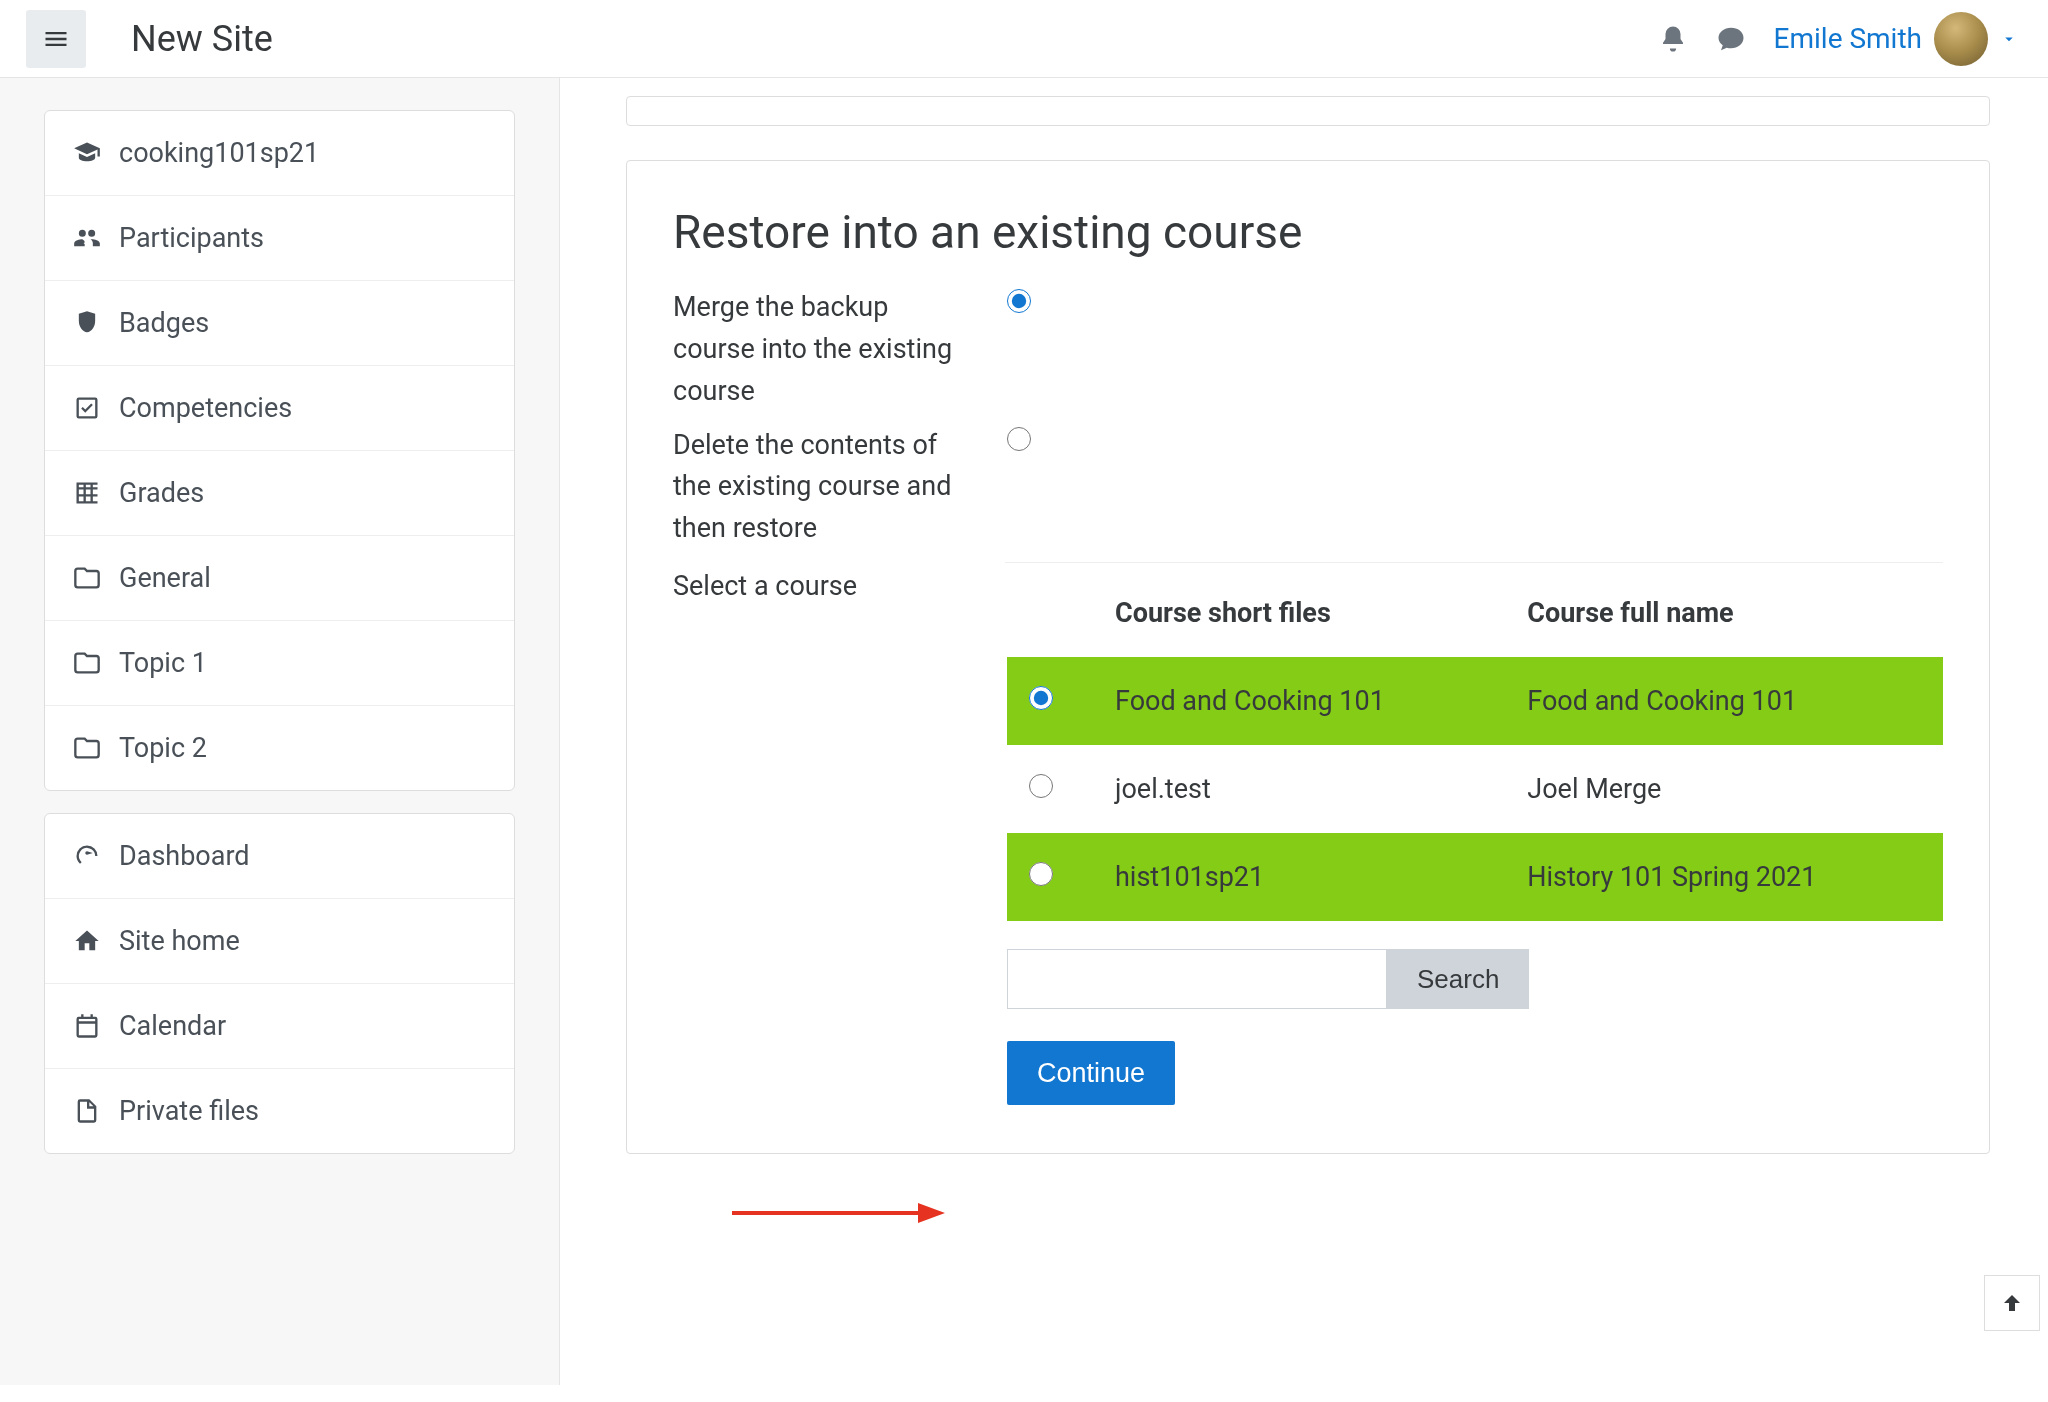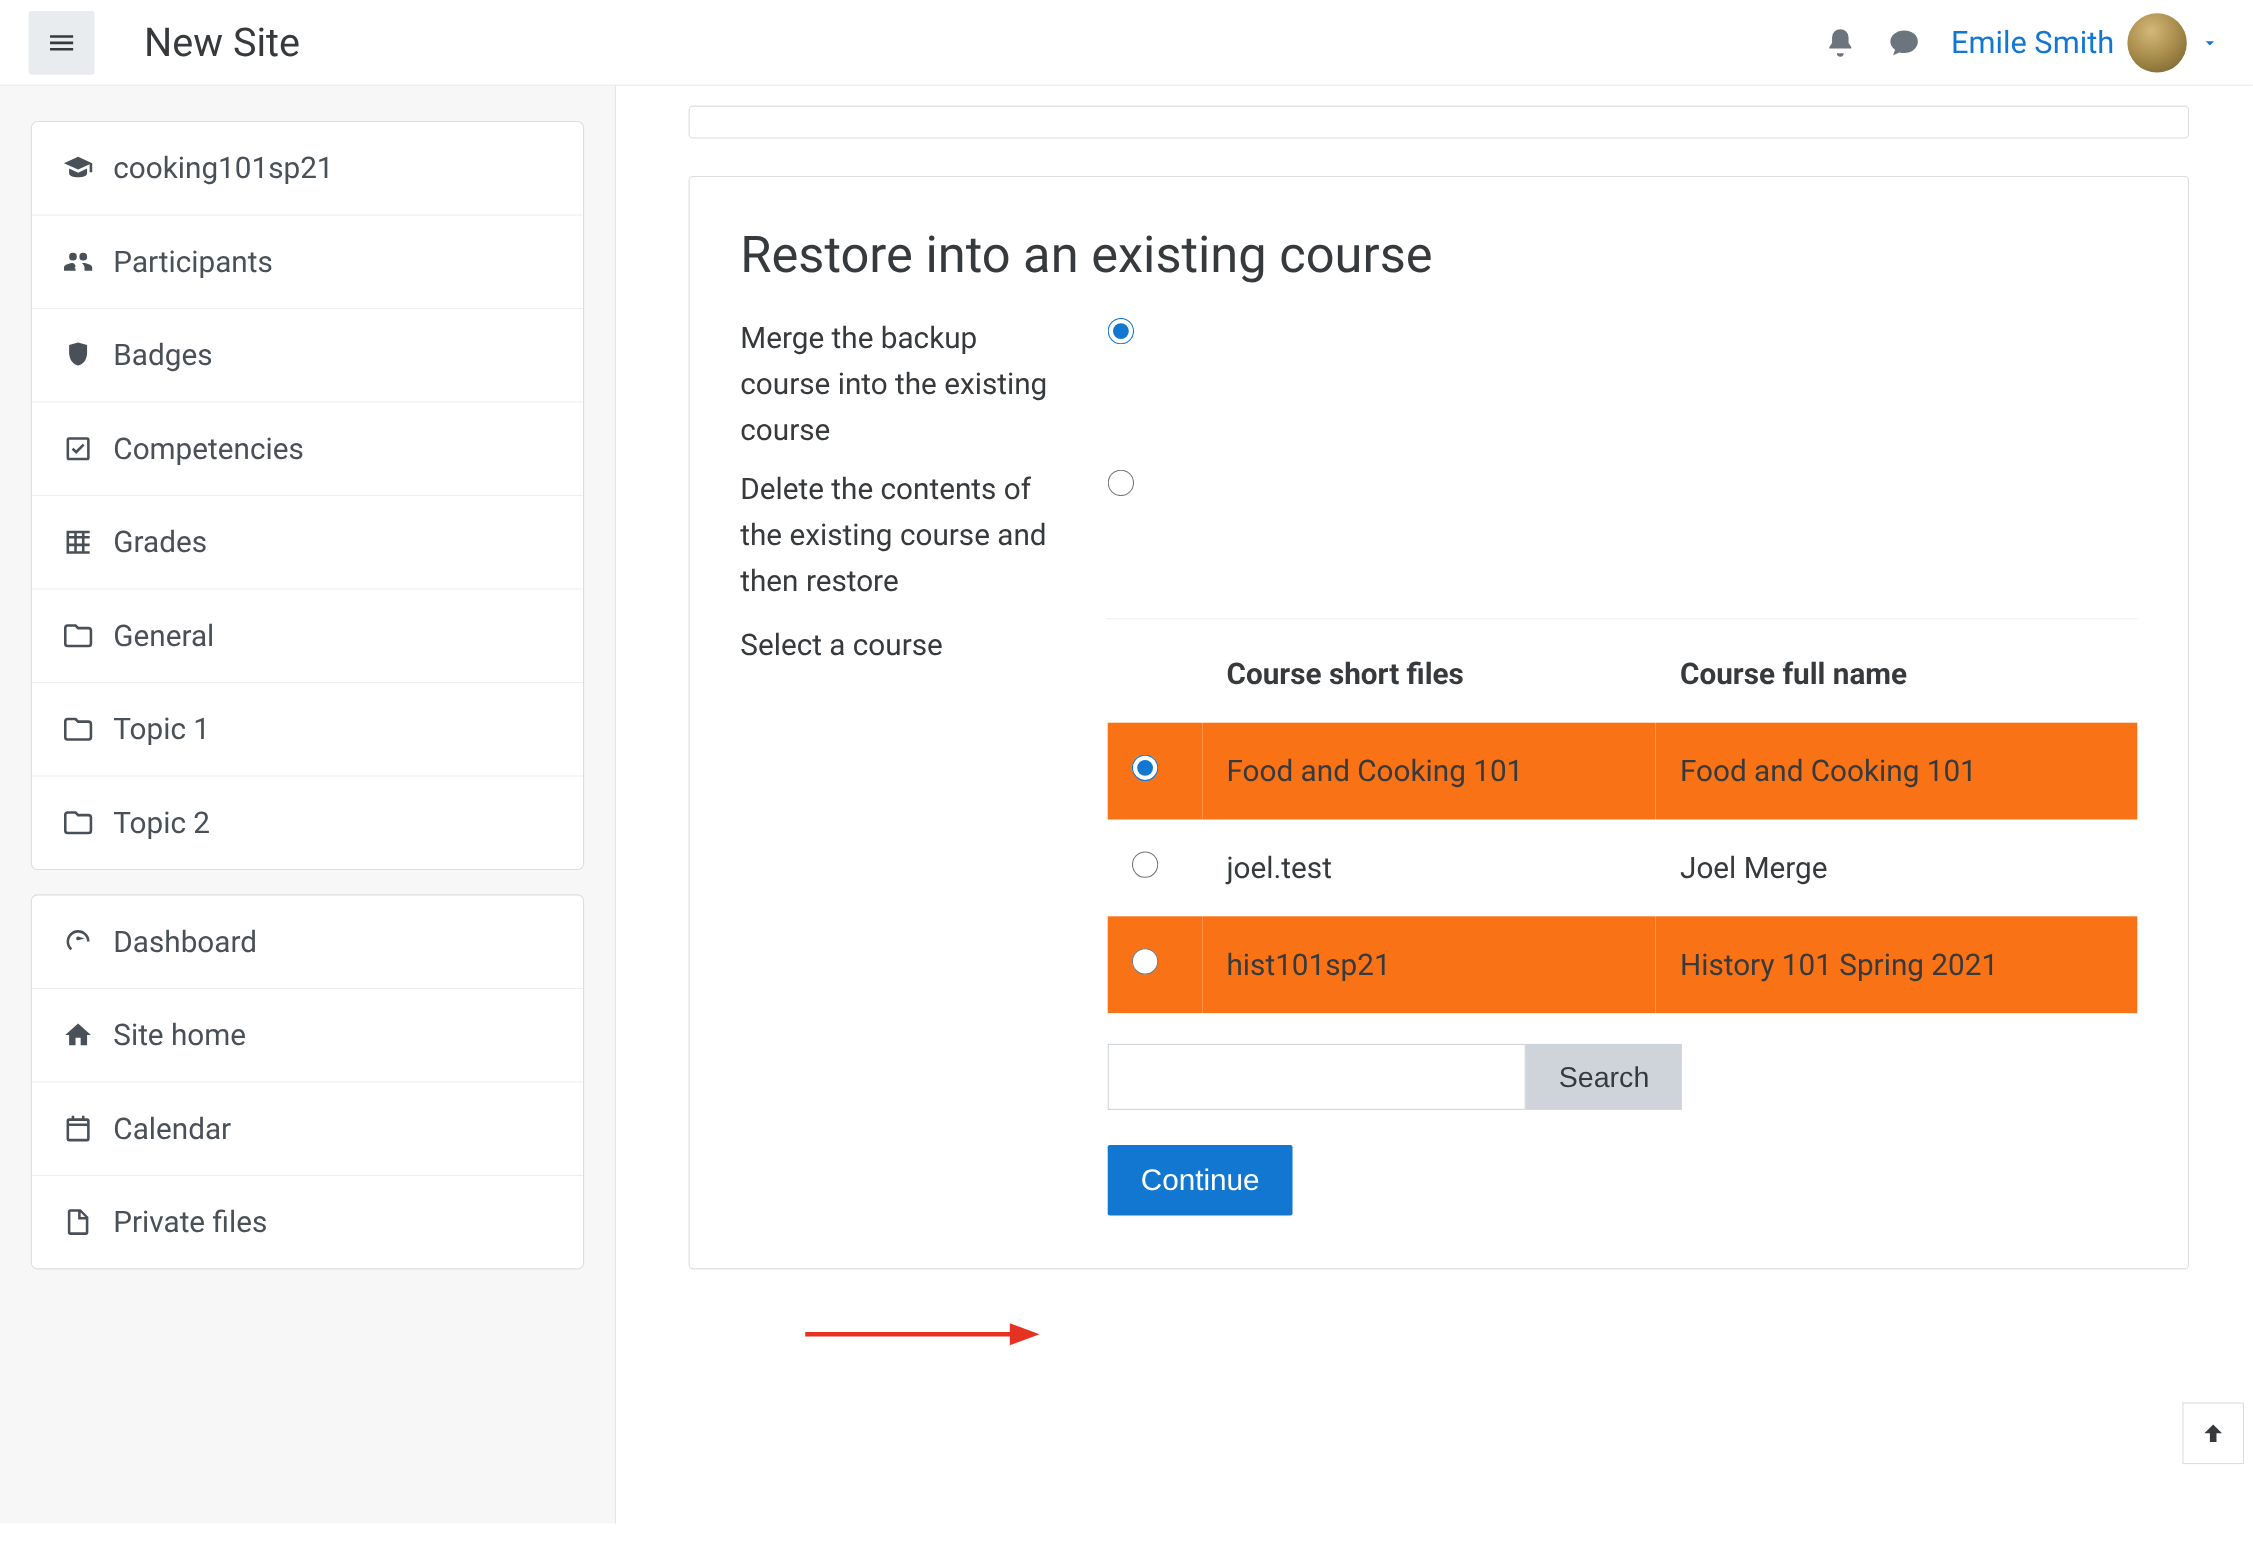--- a/index.html
+++ b/index.html
@@ -50,21 +50,21 @@
     width: 54px; height: 54px; border-radius: 50%;
     background: radial-gradient(circle at 40% 30%, #d4b87a 0%, #a68b4a 50%, #6e5a30 100%);
   }
   .dropdown-caret { width: 18px; height: 18px; fill: #1177d1; }
   
   .layout { display: flex; height: calc(1402px - 95px); }
   .sidebar-col {
     width: 560px;
     background: #f7f7f7;
     border-right: 1px solid #e5e5e5;
-    padding: 32px 28px;
+    padding: 32px 44px;
   }
   .nav-block {
     background: #fff;
     border: 1px solid #ddd;
     border-radius: 6px;
     margin-bottom: 22px;
   }
   .nav-item {
     display: flex;
     align-items: center;
@@ -137,21 +137,21 @@
   table.course-table th {
     text-align: left;
     font-weight: 700;
     padding: 14px 22px 28px 22px;
   }
   table.course-table th:first-child { width: 86px; }
   table.course-table td {
     padding: 28px 22px;
     vertical-align: top;
   }
-  table.course-table tr.striped { background: #f97316; margin-top: 14px; }
+  table.course-table tr.striped { background: #84cc16; margin-top: 14px; }
   .search-row {
     display: flex;
     margin-top: 28px;
   }
   .search-input {
     width: 380px;
     height: 60px;
     border: 1px solid #ced4da;
     padding: 8px 14px;
     font-size: 24px;

